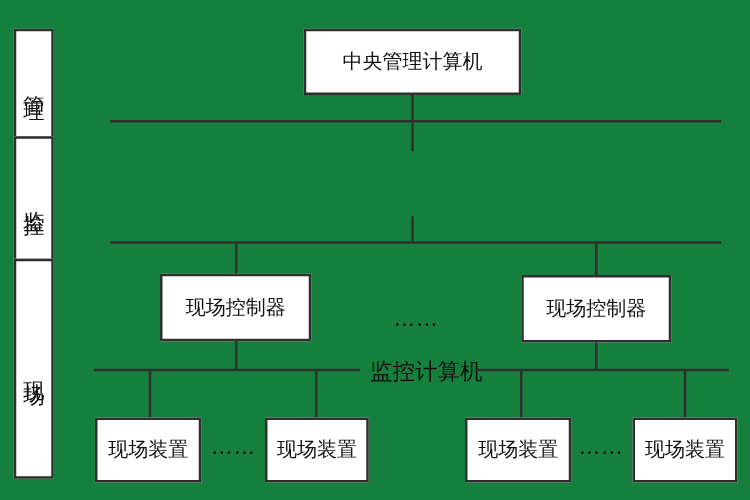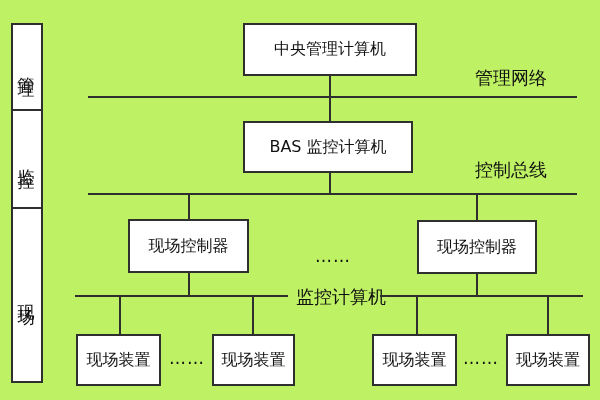--- a/index.html
+++ b/index.html
@@ -2,21 +2,21 @@
 <html><head>
 <meta charset="utf-8">
 <style>
   * { margin: 0; padding: 0; box-sizing: border-box; }
   html, body { background: #ffffff; }
   body { font-family: "DejaVu Sans", "Liberation Sans", sans-serif; }
   .canvas {
     position: relative;
     width: 600px;
     height: 400px;
-    background: #bef264;
+    background: #15803d;
     overflow: hidden;
     color: #111111;
   }
   .node {
     position: absolute;
     border: 2px solid #2f2f2f;
     background: #ffffff;
     display: flex;
     align-items: center;
     justify-content: center;
@@ -61,30 +61,27 @@
 <div class="canvas">
 
   <div class="side-cell" style="top:23px; height:88px;">管理</div>
   <div class="side-cell" style="top:109px; height:100px;">监控</div>
   <div class="side-cell" style="top:207px; height:176px;">现场</div>
 
   <div class="node" style="left:243px; top:23px; width:174px; height:53px;">中央管理计算机</div>
 
   <div class="vline" style="left:329px; top:76px; height:21px;"></div>
 
-  <div class="bus-label" style="left:475px; top:66px;">管理网络</div>
   <div class="hline" style="left:88px; top:96px; width:489px;"></div>
 
   <div class="vline" style="left:329px; top:98px; height:23px;"></div>
 
-  <div class="node" style="left:243px; top:121px; width:170px; height:52px;">BAS 监控计算机</div>
 
   <div class="vline" style="left:329px; top:173px; height:20px;"></div>
 
-  <div class="bus-label" style="left:475px; top:158px;">控制总线</div>
   <div class="hline" style="left:88px; top:193px; width:489px;"></div>
 
   <div class="vline" style="left:188px; top:195px; height:24px;"></div>
   <div class="vline" style="left:476px; top:195px; height:25px;"></div>
 
   <div class="node" style="left:128px; top:219px; width:121px; height:54px;">现场控制器</div>
   <div class="node" style="left:417px; top:220px; width:120px; height:54px;">现场控制器</div>
 
   <div class="dots" style="left:315px; top:246px;">……</div>
 

